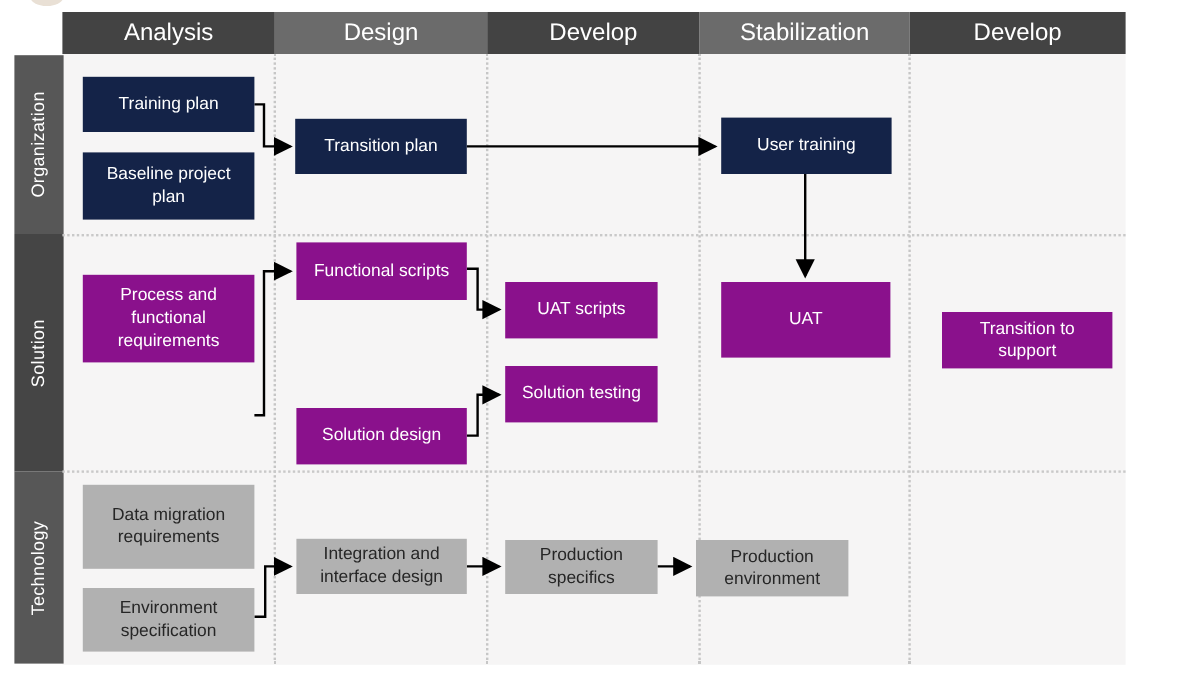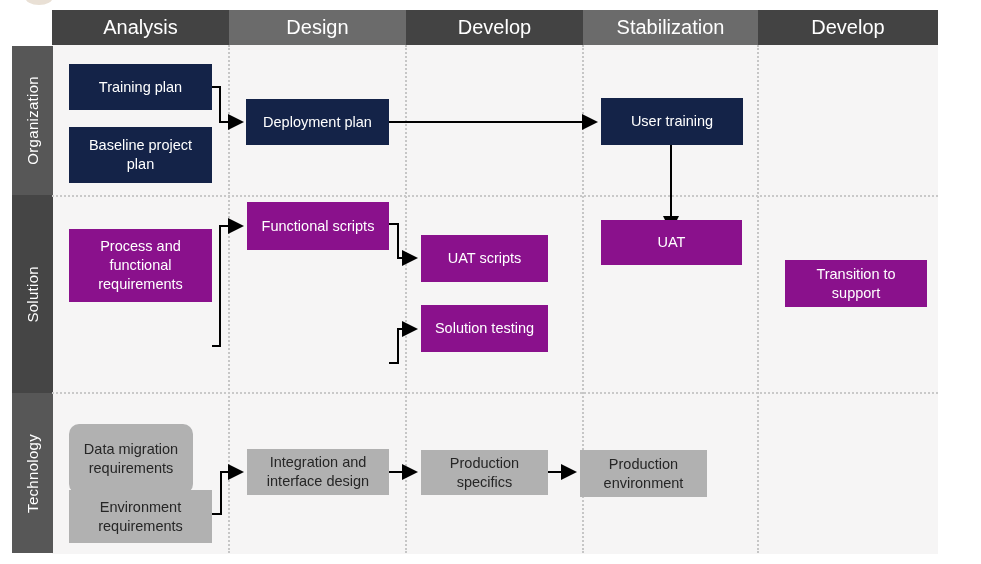--- a/index.html
+++ b/index.html
@@ -120,50 +120,53 @@
     <polyline points="548,472 575,472" marker-end="url(#ah)"></polyline>
   </svg>
 
   <div class="box box-navy" style="left:69px;  top:64px;  width:143px; height:46px;">
       <span>Training plan</span>
     </div>
   <div class="box box-navy" style="left:69px;  top:127px; width:143px; height:56px;">
       <span>Baseline project plan</span>
     </div>
   <div class="box box-navy" style="left:246px; top:99px;  width:143px; height:46px;">
-      <span>Deployment plan</span>
+      <span>Transition plan</span>
     </div>
   <div class="box box-navy" style="left:601px; top:98px;  width:142px; height:47px;text-align:right;">
       <span>User training</span>
     </div>
 
   <div class="box box-purple" style="left:69px;  top:229px; width:143px; height:73px;">
       <span>Process and functional requirements</span>
     </div>
   <div class="box box-purple" style="left:247px; top:202px; width:142px; height:48px;">
       <span>Functional scripts</span>
     </div>
+  <div class="box box-purple" style="left:247px; top:340px; width:142px; height:47px;">
+      <span>Solution design</span>
+    </div>
   <div class="box box-purple" style="left:421px; top:235px; width:127px; height:47px;">
       <span>UAT scripts</span>
     </div>
   <div class="box box-purple" style="left:421px; top:305px; width:127px; height:47px;text-align:right;">
       <span>Solution testing</span>
     </div>
-  <div class="box box-purple" style="left:601px; top:220px; width:141px; height:45px;">
+  <div class="box box-purple" style="left:601px; top:235px; width:141px; height:63px;">
       <span>UAT</span>
     </div>
   <div class="box box-purple" style="left:785px; top:260px; width:142px; height:47px;">
       <span>Transition to support</span>
     </div>
 
-  <div class="box box-gray" style="left:69px;  top:424px; width:124px; height:70px;border-radius:10px;">
+  <div class="box box-gray" style="left:69px;  top:404px; width:143px; height:70px;">
       <span>Data migration requirements</span>
     </div>
   <div class="box box-gray" style="left:69px;  top:490px; width:143px; height:53px;">
-      <span>Environment requirements</span>
+      <span>Environment specification</span>
     </div>
   <div class="box box-gray" style="left:247px; top:449px; width:142px; height:46px;">
       <span>Integration and interface design</span>
     </div>
   <div class="box box-gray" style="left:421px; top:450px; width:127px; height:45px;">
       <span>Production specifics</span>
     </div>
   <div class="box box-gray" style="left:580px; top:450px; width:127px; height:47px;">
       <span>Production environment</span>
     </div>

